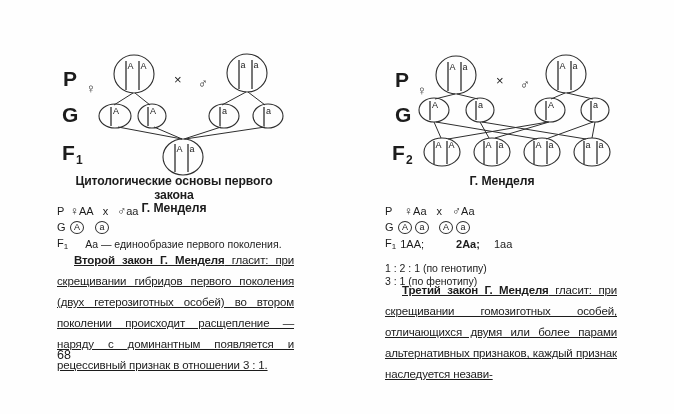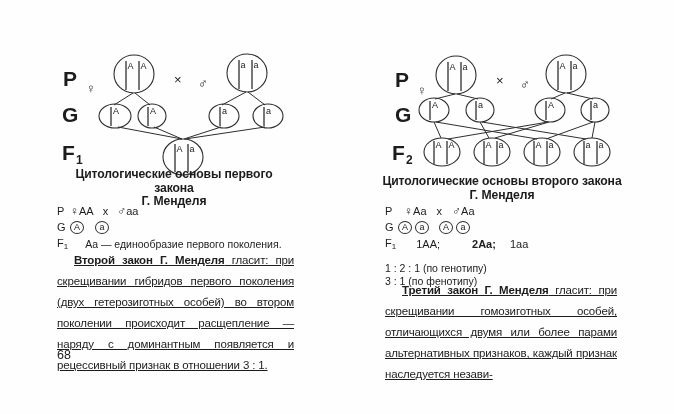--- a/index.html
+++ b/index.html
@@ -101,21 +101,21 @@
 
       <g>
         <ellipse class="cellshape" cx="183" cy="157" rx="20" ry="18"></ellipse>
         <line class="chromline" x1="175" y1="144" x2="175" y2="172"></line>
         <line class="chromline" x1="188" y1="144" x2="188" y2="172"></line>
         <text x="176.5" y="152" class="chromL">A</text>
         <text x="189.5" y="152" class="chromL">a</text>
       </g>
     </svg>
 
-    <div class="title" style="left:54px;top:168px;width:240px;">
+    <div class="title" style="left:54px;top:175px;width:240px;">
       <span>Цитологические основы первого закона</span>
       <span>Г. Менделя</span>
     </div>
 
     <div class="scheme" style="left:57px;top:204px;">
       <div class="srow">
         <span class="lab">P</span>
         <span class="sexsm">♀</span>
           <span>AA</span>
         <span style="margin:0 9px;">х</span>
@@ -227,21 +227,20 @@
       <g>
         <ellipse class="cellshape" cx="255" cy="152" rx="18" ry="14"></ellipse>
         <line class="chromline" x1="247" y1="141" x2="247" y2="164"></line>
         <line class="chromline" x1="260" y1="141" x2="260" y2="164"></line>
         <text x="248.5" y="148" class="chromL">a</text>
         <text x="261.5" y="148" class="chromL">a</text>
       </g>
     </svg>
 
     <div class="title" style="left:45px;top:175px;width:240px;">
-      <span>Цитологические основы второго закона</span>
       <span>Г. Менделя</span>
     </div>
 
     <div class="scheme" style="left:48px;top:204px;">
       <div class="srow">
         <span class="lab">P</span>
         <span class="sexsm" style="margin-left:6px;">♀</span>
           <span>Аа</span>
         <span style="margin:0 10px;">х</span>
         <span class="sexsm">♂</span>
@@ -249,21 +248,21 @@
       </div>
       <div class="srow" style="margin-top:2px;">
         <span class="lab">G</span>
         <span class="circ">A</span>
         <span class="circ" style="margin-left:3px;">a</span>
         <span class="circ" style="margin-left:10px;">A</span>
         <span class="circ" style="margin-left:3px;">a</span>
       </div>
       <div class="srow" style="margin-top:3px;">
         <span><span>F</span><span class="sub1">1</span></span>
-        <span style="margin-left:20px;">1AA;</span>
+        <span style="margin-left:4px;">1AA;</span>
         <span style="margin-left:32px;font-weight:bold;">2Aa;</span>
         <span style="margin-left:14px;text-align:center;">1aa</span>
       </div>
       <div class="srow ftext" style="margin-top:10px;height:13px;">
         <span>1 : 2 : 1 (по генотипу)</span>
       </div>
       <div class="srow ftext" style="height:13px;">
         <span>3 : 1 (по фенотипу)</span>
       </div>
     </div>

